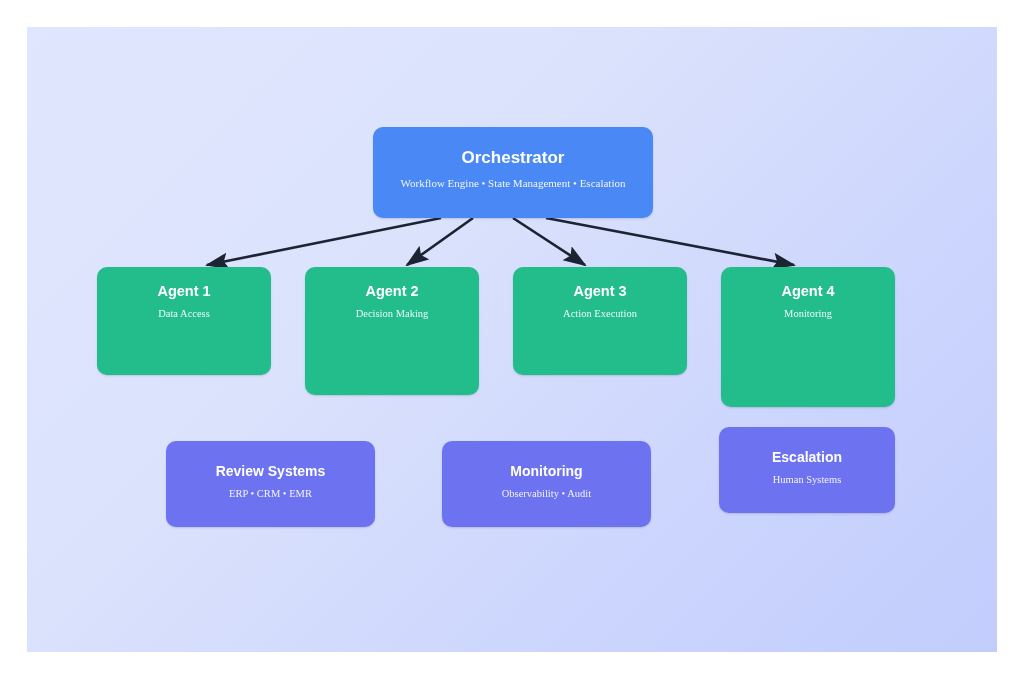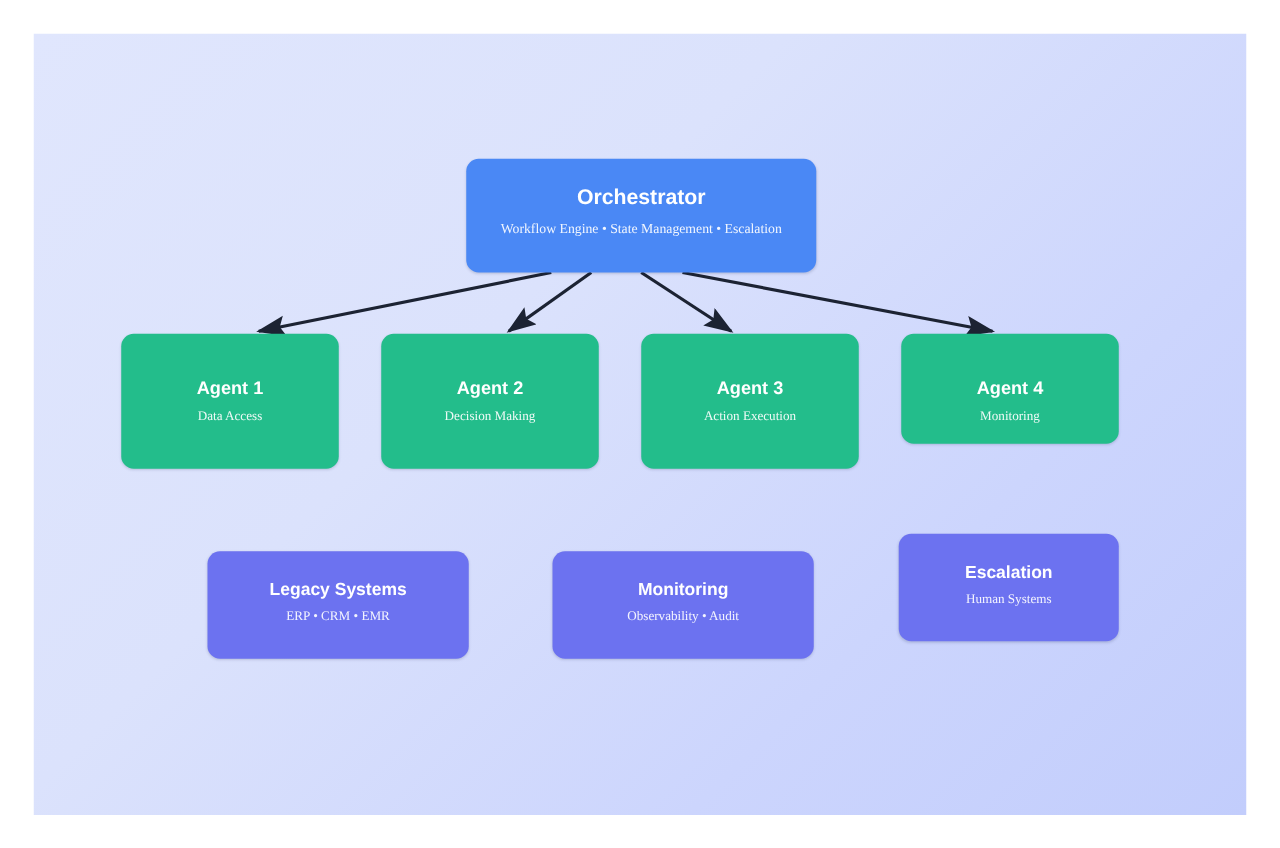--- a/index.html
+++ b/index.html
@@ -81,21 +81,21 @@
   .node.orchestrator {
     background: #4a88f5;
     padding-top: 22px;
   }
   .node.orchestrator .node-title { font-size: 17px; }
   .node.orchestrator .node-sub { font-size: 11px; margin-top: 9px; }
 
   
   .node.agent {
     background: #23bd8b;
-    padding-top: 37px;
+    padding-top: 17px;
   }
   .node.agent .node-title { font-size: 14.5px; }
   .node.agent .node-sub { font-size: 10.5px; margin-top: 8px; }
 
   
   .node.support {
     background: #6c72f0;
     padding-top: 23px;
   }
   .node.support .node-title { font-size: 14px; }
@@ -126,37 +126,37 @@
     <div class="node orchestrator" style="left:346px; top:100px; width:280px; height:91px;">
       <div class="node-title">Orchestrator</div>
       <div class="node-sub">Workflow Engine • State Management • Escalation</div>
     </div>
 
     <div class="node agent" style="left:70px; top:240px; width:174px; height:108px;">
       <div class="node-title">Agent 1</div>
       <div class="node-sub">Data Access</div>
     </div>
 
-    <div class="node agent" style="left:278px; top:240px; width:174px; height:108px;">
+    <div class="node agent" style="left:278px; top:240px; width:174px; height:128px;">
       <div class="node-title">Agent 2</div>
       <div class="node-sub">Decision Making</div>
     </div>
 
     <div class="node agent" style="left:486px; top:240px; width:174px; height:108px;">
       <div class="node-title">Agent 3</div>
       <div class="node-sub">Action Execution</div>
     </div>
 
-    <div class="node agent" style="left:694px; top:240px; width:174px; height:88px;">
+    <div class="node agent" style="left:694px; top:240px; width:174px; height:140px;">
       <div class="node-title">Agent 4</div>
       <div class="node-sub">Monitoring</div>
     </div>
 
     <div class="node support" style="left:139px; top:414px; width:209px; height:86px;">
-      <div class="node-title">Legacy Systems</div>
+      <div class="node-title">Review Systems</div>
       <div class="node-sub">ERP • CRM • EMR</div>
     </div>
 
     <div class="node support" style="left:415px; top:414px; width:209px; height:86px;">
       <div class="node-title">Monitoring</div>
       <div class="node-sub">Observability • Audit</div>
     </div>
 
     <div class="node support" style="left:692px; top:400px; width:176px; height:86px;">
       <div class="node-title">Escalation</div>

